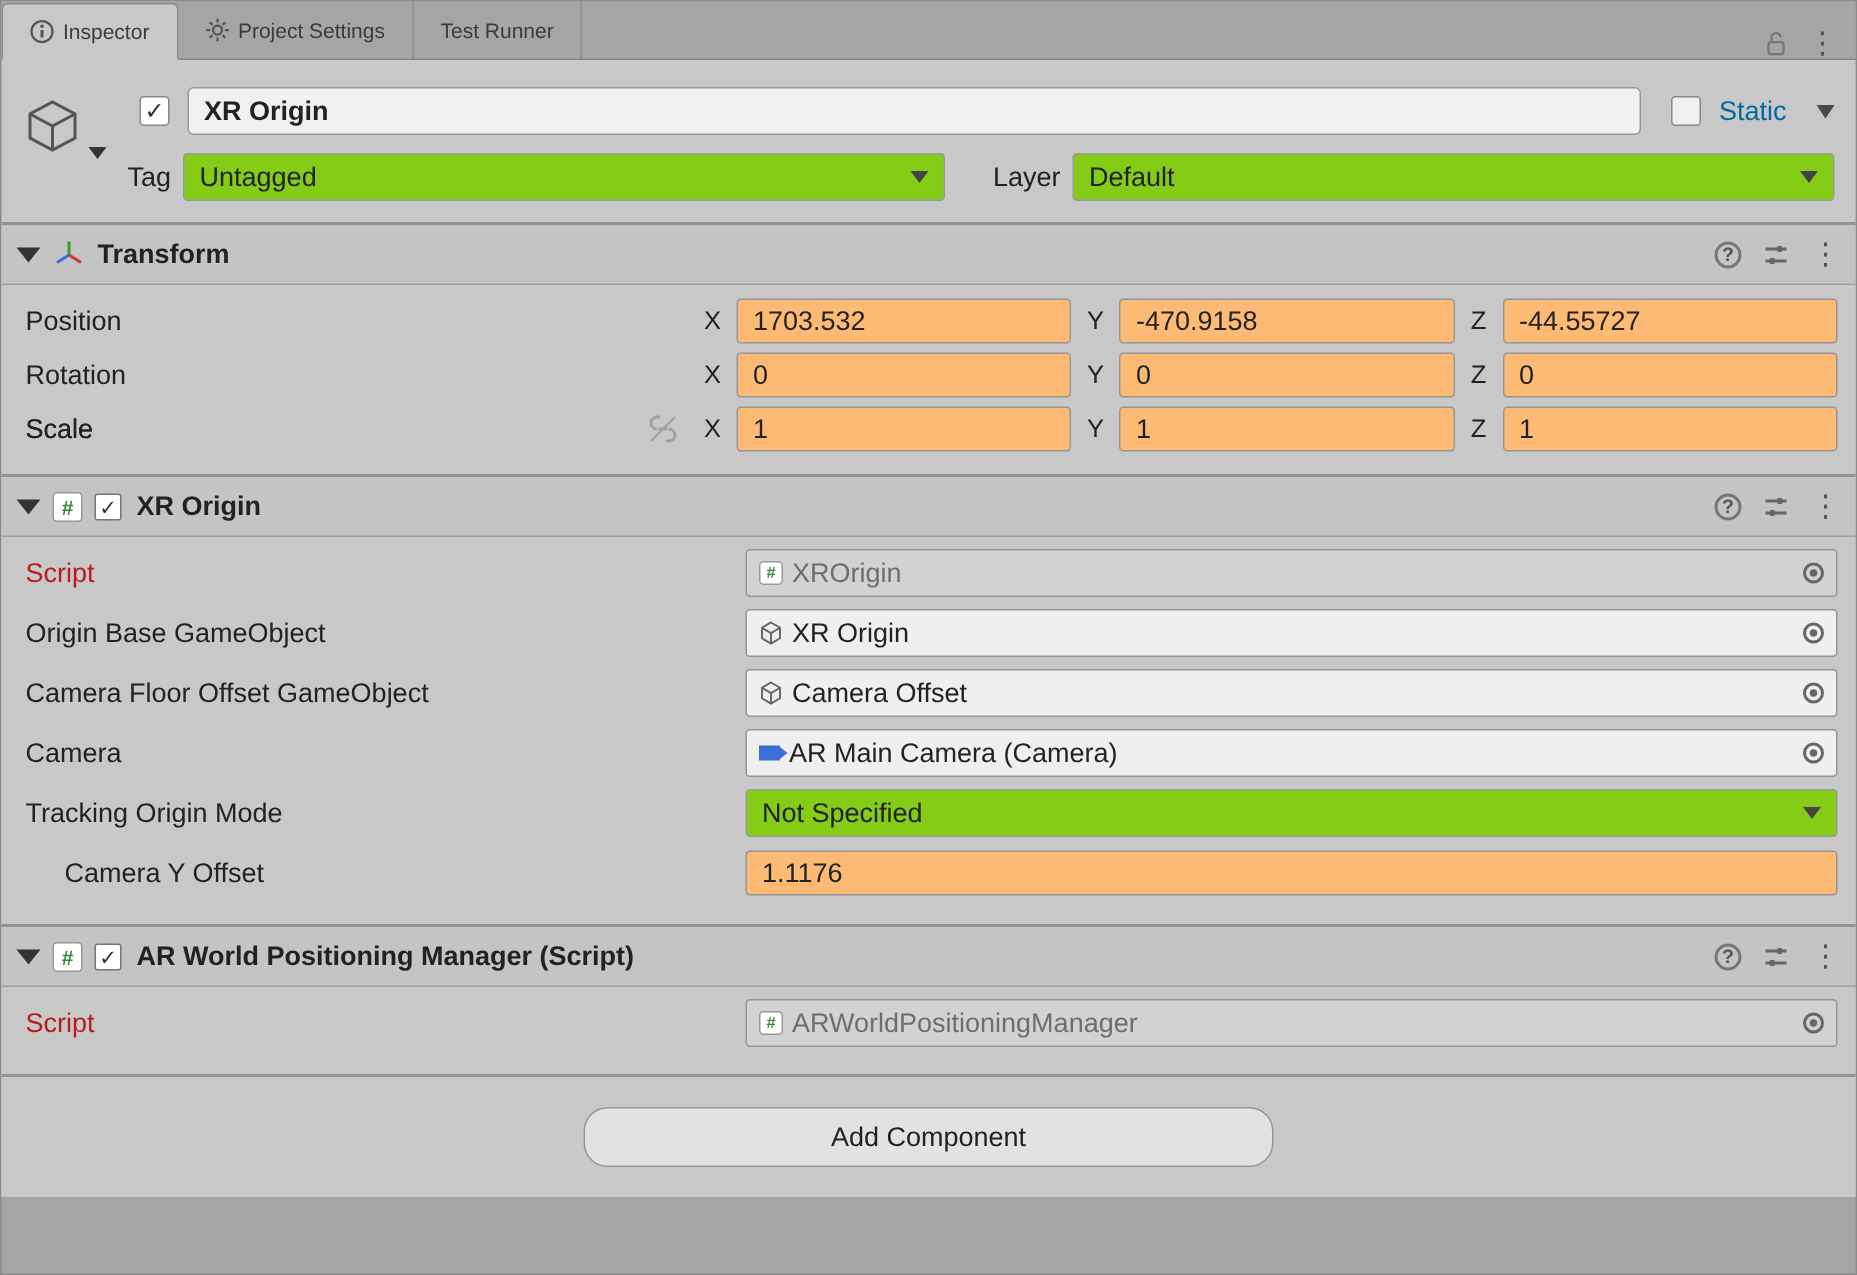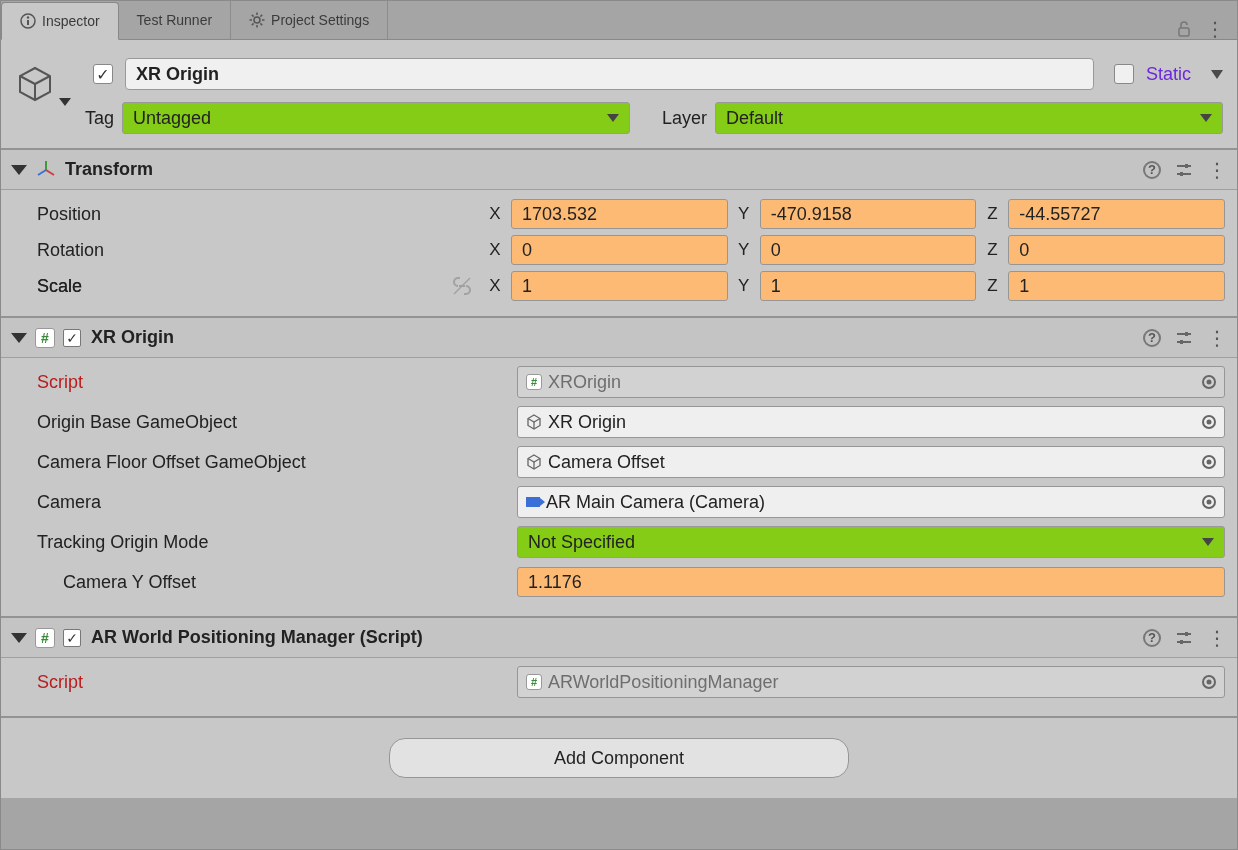--- a/index.html
+++ b/index.html
@@ -82,21 +82,21 @@
     height:32px;
     background:#f0f0f0;
     border:1px solid #999; border-radius:4px;
     padding: 0 10px;
     font-size:18px; font-weight:600; color:#222;
     display:flex; align-items:center;
   }
   .static-checkbox {
     width:20px; height:20px; border:1px solid #888; background:#f0f0f0; border-radius:3px; margin-left:8px;
   }
-  .static-label { font-size:18px; color:#6d28d9; }
+  .static-label { font-size:18px; color:#0369a1; }
   .static-arrow {
     width:0;height:0;
     border-left:6px solid transparent;
     border-right:6px solid transparent;
     border-top:9px solid #4a4a4a;
     margin-left:8px;
   }
   .tag-layer-row {
     display:flex; align-items:center; gap:8px;
     padding: 4px 14px 14px 84px;
@@ -134,21 +134,21 @@
   }
   .comp-icon { width:22px; height:22px; margin-right:8px; }
   .comp-check { width:18px;height:18px; border:1px solid #777; background:#fff; border-radius:2px; margin-right:10px; display:flex;align-items:center;justify-content:center;}
   .comp-check::after{content:"✓"; font-size:14px; color:#333;}
   .comp-title { font-weight:700; font-size:18px; }
   .head-right { margin-left:auto; display:flex; align-items:center; gap:14px; color:#555;}
   .help-circle { width:18px;height:18px; border:2px solid #777; border-radius:50%; display:flex;align-items:center;justify-content:center; font-size:13px; font-weight:700;}
   .sliders-icon { width:18px; height:18px;}
   .kebab { font-size:20px; line-height:1; }
   .comp-body {
-    padding: 6px 12px 12px 36px;
+    padding: 6px 12px 12px 16px;
     background:#c8c8c8;
   }
   
   .vec-row { display:flex; align-items:center; height:36px; gap:6px;}
   .vec-label { width:442px; font-size:18px; }
   .axis-label { width:20px; text-align:center; font-size:17px;}
   .num-input {
     flex:1; height:30px; background:#fdba74; border:1px solid #969696; border-radius:3px;
     padding:0 10px; font-size:18px; color:#222; display:flex; align-items:center;
   }
@@ -195,39 +195,39 @@
 
 <div class="window">
   <div class="tabbar">
     <div class="tab active">
       <svg class="tab-icon-info" viewBox="0 0 16 16">
           <circle cx="8" cy="8" r="7" fill="none" stroke="#555" stroke-width="1.5"></circle>
           <circle cx="8" cy="4.5" r="1.2" fill="#555"></circle>
           <rect x="7" y="7" width="2" height="5" fill="#555"></rect>
         </svg>
       <span>Inspector</span>
-    </div>
-    <div class="tab">
-      <span>Test Runner</span>
     </div>
     <div class="tab">
       <svg class="tab-gear" viewBox="0 0 16 16">
           <circle cx="8" cy="8" r="3" fill="none" stroke="#555" stroke-width="1.5"></circle>
           <g stroke="#555" stroke-width="1.5">
             <line x1="8" y1="0.5" x2="8" y2="3"></line>
             <line x1="8" y1="13" x2="8" y2="15.5"></line>
             <line x1="0.5" y1="8" x2="3" y2="8"></line>
             <line x1="13" y1="8" x2="15.5" y2="8"></line>
             <line x1="2.8" y1="2.8" x2="4.6" y2="4.6"></line>
             <line x1="11.4" y1="11.4" x2="13.2" y2="13.2"></line>
             <line x1="13.2" y1="2.8" x2="11.4" y2="4.6"></line>
             <line x1="4.6" y1="11.4" x2="2.8" y2="13.2"></line>
           </g>
         </svg>
       <span>Project Settings</span>
+    </div>
+    <div class="tab">
+      <span>Test Runner</span>
     </div>
     <div class="tabbar-right">
       <svg width="18" height="18" viewBox="0 0 18 18" class="lock-icon">
           <rect x="4" y="8" width="10" height="8" rx="1.5" fill="none" stroke="#777" stroke-width="1.5"></rect>
           <path d="M6 8 V5 a3 3 0 0 1 6 0" fill="none" stroke="#777" stroke-width="1.5"></path>
         </svg>
       <span class="kebab kebab-icon-top">⋮</span>
     </div>
   </div>
 

